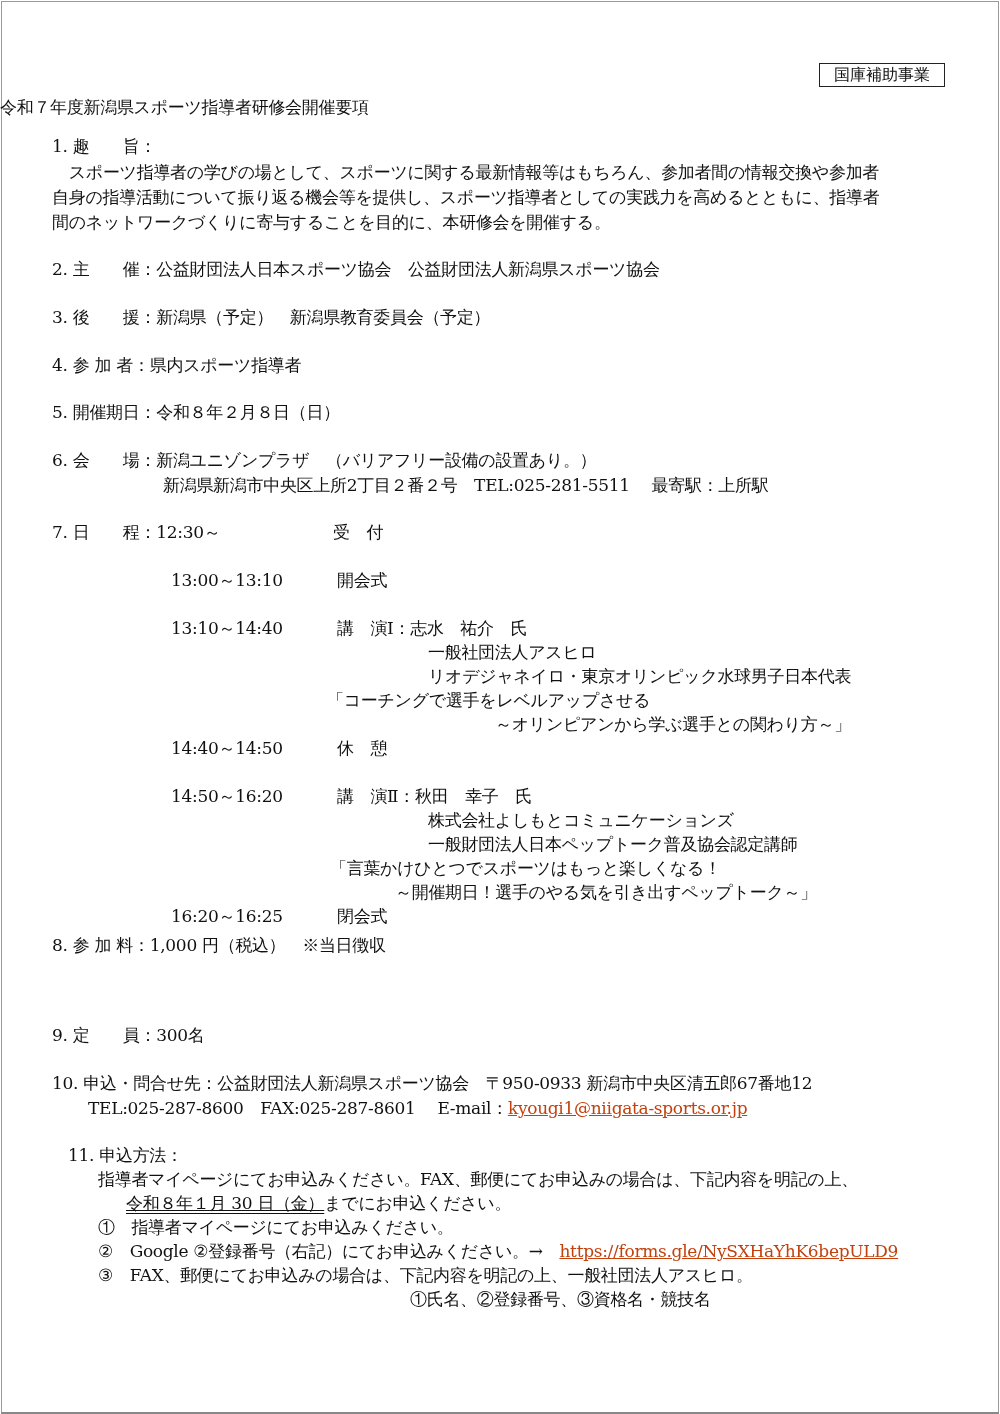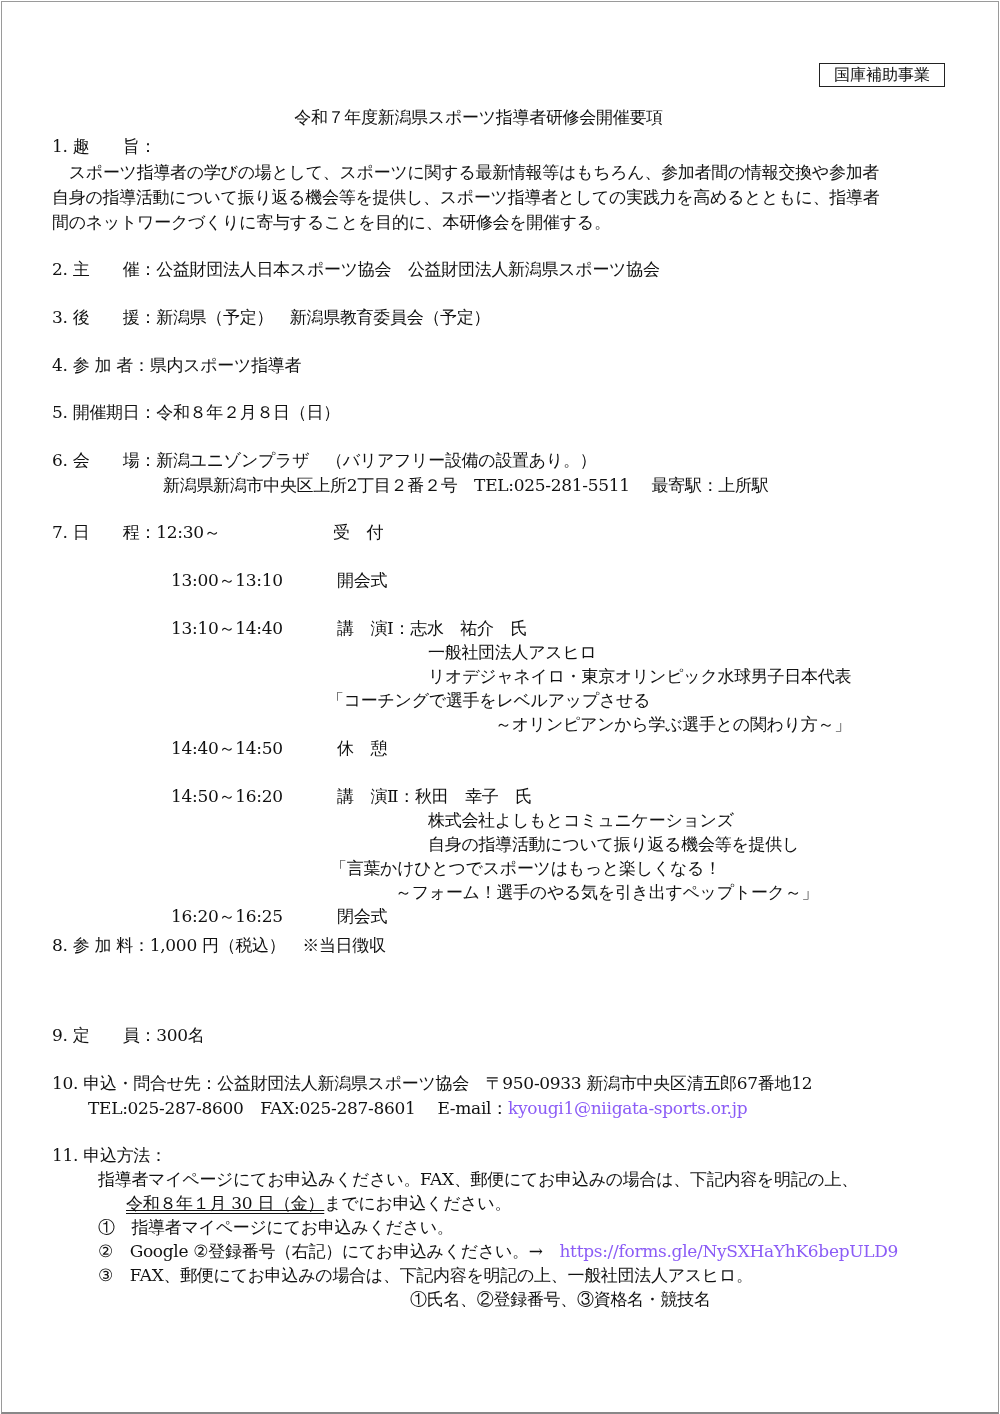--- a/index.html
+++ b/index.html
@@ -3,22 +3,22 @@
 <meta charset="utf-8">
 <style>
   html, body { margin: 0; padding: 0; background: #ffffff; }
   body { width: 1000px; height: 1414px; position: relative; overflow: hidden;
          font-family: "DejaVu Serif", "Liberation Serif", serif; color: #111; }
   .page { position: absolute; left: 1px; top: 1px; width: 996px; height: 1410px;
           border: 1px solid #9a9a9a; border-bottom: 2px solid #888; border-right: 1px solid #9a9a9a; }
   .t { position: absolute; font-size: 17px; line-height: 22px; white-space: nowrap; letter-spacing: -0.3px; }
   .badge { position: absolute; left: 794px; top: 63px; border: 1px solid #222; padding: 0 14px;
            font-family: "DejaVu Sans", "Liberation Sans", sans-serif; font-size: 16px; line-height: 22px; margin-left: 25px; }
-  .title { left: 0; width: 957px; text-align: center; top: 106px; }
-  .link { color: #8b5cf6; }
+  .title { left: 0; width: 957px; top: 96px; }
+  .link { color: #c2410c; text-decoration: underline; }
   .dbl { text-decoration: underline double; margin-left: 28px; }
 </style>
 </head>
 <body>
 
 <div class="page"></div>
 
 <div class="badge">国庫補助事業</div>
 <div class="t title">令和７年度新潟県スポーツ指導者研修会開催要項</div>
 
@@ -46,36 +46,36 @@
 <div class="t" style="left:428px;top:665px">リオデジャネイロ・東京オリンピック水球男子日本代表</div>
 <div class="t" style="left:327px;top:689px">「コーチングで選手をレベルアップさせる</div>
 <div class="t" style="left:495px;top:713px">～オリンピアンから学ぶ選手との関わり方～」</div>
 
 <div class="t" style="left:171px;top:737px">14:40～14:50</div>
 <div class="t" style="left:337px;top:737px">休　憩</div>
 
 <div class="t" style="left:171px;top:785px">14:50～16:20</div>
 <div class="t" style="left:337px;top:785px">講　演Ⅱ：秋田　幸子　氏</div>
 <div class="t" style="left:428px;top:809px">株式会社よしもとコミュニケーションズ</div>
-<div class="t" style="left:428px;top:833px">自身の指導活動について振り返る機会等を提供し</div>
+<div class="t" style="left:428px;top:833px">一般財団法人日本ペップトーク普及協会認定講師</div>
 <div class="t" style="left:330px;top:857px">「言葉かけひとつでスポーツはもっと楽しくなる！</div>
-<div class="t" style="left:395px;top:881px">～フォーム！選手のやる気を引き出すペップトーク～」</div>
+<div class="t" style="left:395px;top:881px">～開催期日！選手のやる気を引き出すペップトーク～」</div>
 
 <div class="t" style="left:171px;top:905px">16:20～16:25</div>
 <div class="t" style="left:337px;top:905px">閉会式</div>
 
 <div class="t" style="left:52px;top:934px">8. 参 加 料：1,000 円（税込）　※当日徴収</div>
 <div class="t" style="left:52px;top:1024px">9. 定　　員：300名</div>
 
 <div class="t" style="left:52px;top:1072px">10. 申込・問合せ先：公益財団法人新潟県スポーツ協会　〒950-0933 新潟市中央区清五郎67番地12</div>
 <div class="t" style="left:88px;top:1097px">
   <span>TEL:025-287-8600　FAX:025-287-8601　 E-mail：</span><span class="link">kyougi1@niigata-sports.or.jp</span>
 </div>
 
-<div class="t" style="left:52px;top:1144px">11. 申込方法：</div>
+<div class="t" style="left:68px;top:1144px">11. 申込方法：</div>
 <div class="t" style="left:98px;top:1168px">指導者マイページにてお申込みください。FAX、郵便にてお申込みの場合は、下記内容を明記の上、</div>
 <div class="t" style="left:98px;top:1192px">
   <span class="dbl">令和８年１月 30 日（金）</span><span>までにお申込ください。</span>
 </div>
 <div class="t" style="left:98px;top:1216px">①　指導者マイページにてお申込みください。</div>
 <div class="t" style="left:98px;top:1240px">
   <span>②　Google ②登録番号（右記）にてお申込みください。→　</span><span class="link">https://forms.gle/NySXHaYhK6bepULD9</span>
 </div>
 <div class="t" style="left:98px;top:1264px">③　FAX、郵便にてお申込みの場合は、下記内容を明記の上、一般社団法人アスヒロ。</div>
 <div class="t" style="left:410px;top:1288px">①氏名、②登録番号、③資格名・競技名</div>

